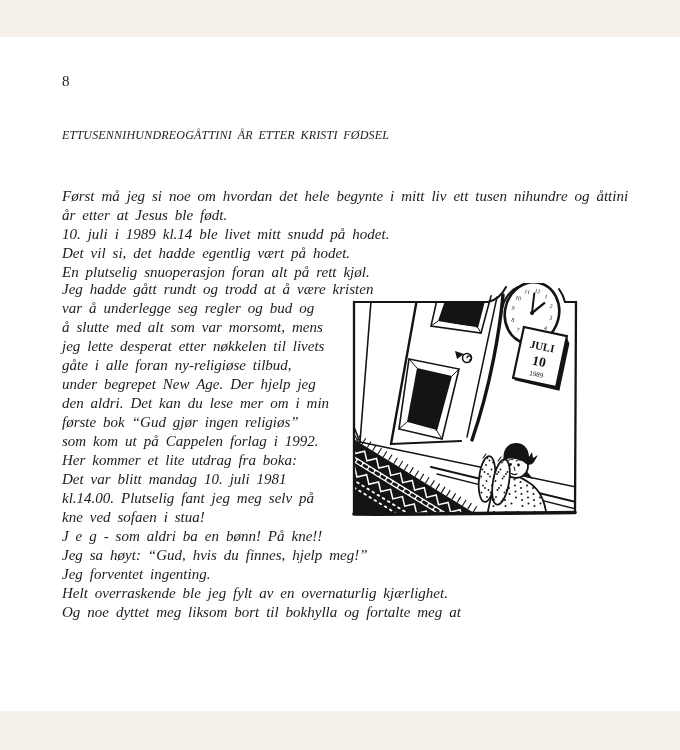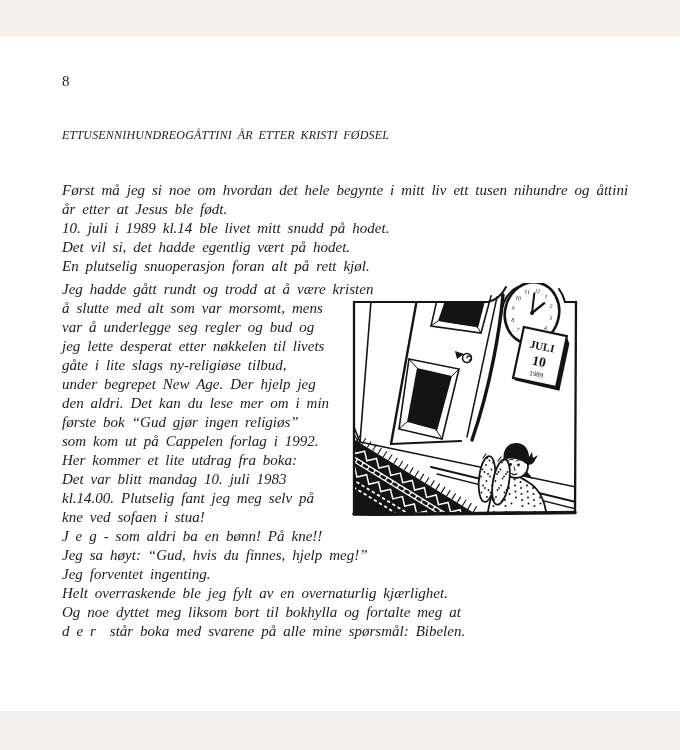--- a/index.html
+++ b/index.html
@@ -15,21 +15,21 @@
   .pageno{
     position:absolute;left:62px;top:73px;
     font-size:15px;line-height:16px;font-style:normal;
   }
   .chapter-title{
     position:absolute;left:62px;top:127px;
     font-size:12px;line-height:17px;font-style:italic;
     letter-spacing:0.2px;word-spacing:2.5px;white-space:pre;
   }
   .para{position:absolute;left:62px;font-style:italic;font-size:15px;}
-  #para1{top:181px;}
+  #para1{top:187px;}
   #para2{top:280px;}
   .tline{line-height:19px;white-space:pre;word-spacing:3.2px;}
   .illo{position:absolute;left:351px;top:283px;width:230px;height:238px;}
   svg text{font-family:"Liberation Serif","DejaVu Serif",serif;}
 </style>
 </head>
 <body>
 
 <div class="scan-band" id="band-top"></div>
 <div class="scan-band" id="band-bottom"></div>
@@ -40,38 +40,37 @@
 
 <div class="para" id="para1">
     <div class="tline">Først må jeg si noe om hvordan det hele begynte i mitt liv ett tusen nihundre og åttini</div>
     <div class="tline">år etter at Jesus ble født.</div>
     <div class="tline">10. juli i 1989 kl.14 ble livet mitt snudd på hodet.</div>
     <div class="tline">Det vil si, det hadde egentlig vært på hodet.</div>
     <div class="tline">En plutselig snuoperasjon foran alt på rett kjøl.</div>
   </div>
 <div class="para" id="para2">
     <div class="tline">Jeg hadde gått rundt og trodd at å være kristen</div>
+    <div class="tline">var å underlegge seg regler og bud og</div>
     <div class="tline">å slutte med alt som var morsomt, mens</div>
-    <div class="tline">var å underlegge seg regler og bud og</div>
     <div class="tline">jeg lette desperat etter nøkkelen til livets</div>
-    <div class="tline">gåte i lite slags ny-religiøse tilbud,</div>
+    <div class="tline">gåte i alle foran ny-religiøse tilbud,</div>
     <div class="tline">under begrepet New Age. Der hjelp jeg</div>
     <div class="tline">den aldri. Det kan du lese mer om i min</div>
     <div class="tline">første bok “Gud gjør ingen religiøs”</div>
     <div class="tline">som kom ut på Cappelen forlag i 1992.</div>
     <div class="tline">Her kommer et lite utdrag fra boka:</div>
-    <div class="tline">Det var blitt mandag 10. juli 1983</div>
+    <div class="tline">Det var blitt mandag 10. juli 1981</div>
     <div class="tline">kl.14.00. Plutselig fant jeg meg selv på</div>
     <div class="tline">kne ved sofaen i stua!</div>
     <div class="tline">J e g - som aldri ba en bønn! På kne!!</div>
     <div class="tline">Jeg sa høyt: “Gud, hvis du finnes, hjelp meg!”</div>
     <div class="tline">Jeg forventet ingenting.</div>
     <div class="tline">Helt overraskende ble jeg fylt av en overnaturlig kjærlighet.</div>
     <div class="tline">Og noe dyttet meg liksom bort til bokhylla og fortalte meg at</div>
-    <div class="tline">d e r  står boka med svarene på alle mine spørsmål: Bibelen.</div>
   </div>
 
 <div class="illo">
 <svg width="230" height="238" viewBox="0 0 230 238" xmlns="http://www.w3.org/2000/svg">
   <defs>
     <clipPath id="frameClip">
       <polygon points="3,231 3,19 137,19 144,1 212,1 214,19 225,19 224,230"></polygon>
     </clipPath>
     <clipPath id="dressClip">
       <path d="M158,194 C146,198 138,210 136,238 L196,238 C195,218 189,206 177,199 C170,194 163,191 158,194 Z"></path>

